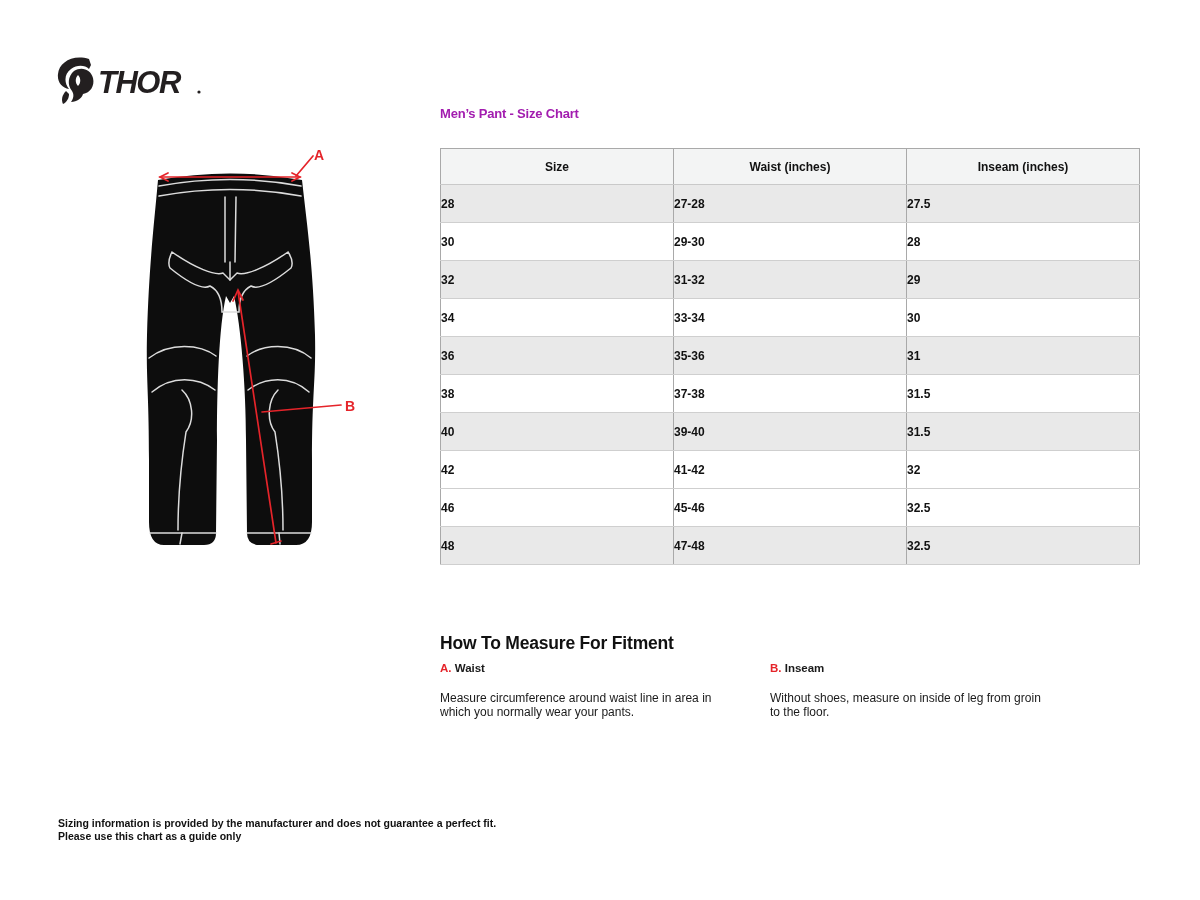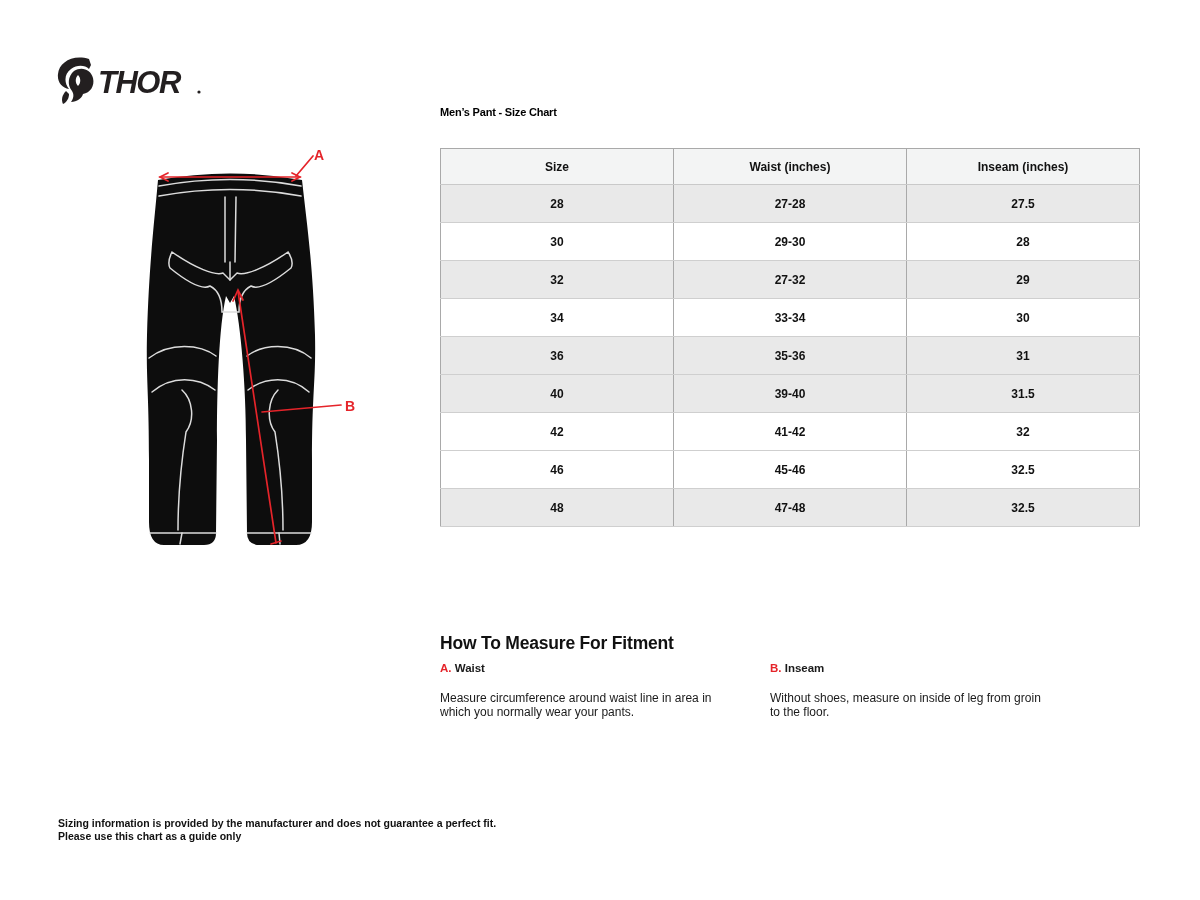--- a/index.html
+++ b/index.html
@@ -14,36 +14,36 @@
   
   .logo { position:absolute; left:56px; top:57px; width:150px; height:48px; }
 
   
   .diagram { position:absolute; left:120px; top:130px; width:260px; height:470px; }
   .diagram text { font-family:"Liberation Sans", sans-serif; font-weight:bold; }
 
   
   .chart-title {
     position:absolute; left:440px; top:106px;
-    font-size:11px; font-weight:700; letter-spacing:-0.2px; color:#000000;
+    font-size:13px; font-weight:700; letter-spacing:-0.2px; color:#a21caf;
   }
   .size-table {
     position:absolute; left:440px; top:148px; width:700px;
     border-collapse:collapse; table-layout:fixed;
     font-size:12px; font-weight:700; color:#111;
     border:1px solid #a9a9a9;
   }
   .size-table th {
     background:#f3f4f4; height:36px; font-weight:700;
     border-left:1px solid #a9a9a9; border-bottom:1px solid #c9c9c9;
     text-align:center;
     margin-top:20px;
   }
   .size-table td {
-    height:38px; text-align:center; background:#fff;
+    height:38px; text-align:left; background:#fff;
     border-left:1px solid #a9a9a9; border-bottom:1px solid #cfcfcf;
   }
   .size-table tr.alt td { background:#e9e9e9; }
 
   .measure-title {
     position:absolute; left:440px; top:633px;
     font-size:17.5px; font-weight:700; letter-spacing:-0.2px; color:#111;
   }
   .measure-col { position:absolute; top:661px; font-size:12px; line-height:14.5px; color:#1a1a1a; }
   .measure-col.col-a { left:440px; width:292px; }
@@ -144,32 +144,37 @@
           <td>27-28</td>
           <td>27.5</td>
         </tr>
         <tr>
           <td>30</td>
           <td>29-30</td>
           <td>28</td>
         </tr>
         <tr class="alt">
           <td>32</td>
-          <td>27-32</td>
+          <td>31-32</td>
           <td>29</td>
         </tr>
         <tr>
           <td>34</td>
           <td>33-34</td>
           <td>30</td>
         </tr>
         <tr class="alt">
           <td>36</td>
           <td>35-36</td>
           <td>31</td>
+        </tr>
+        <tr>
+          <td>38</td>
+          <td>37-38</td>
+          <td>31.5</td>
         </tr>
         <tr class="alt">
           <td>40</td>
           <td>39-40</td>
           <td>31.5</td>
         </tr>
         <tr>
           <td>42</td>
           <td>41-42</td>
           <td>32</td>

